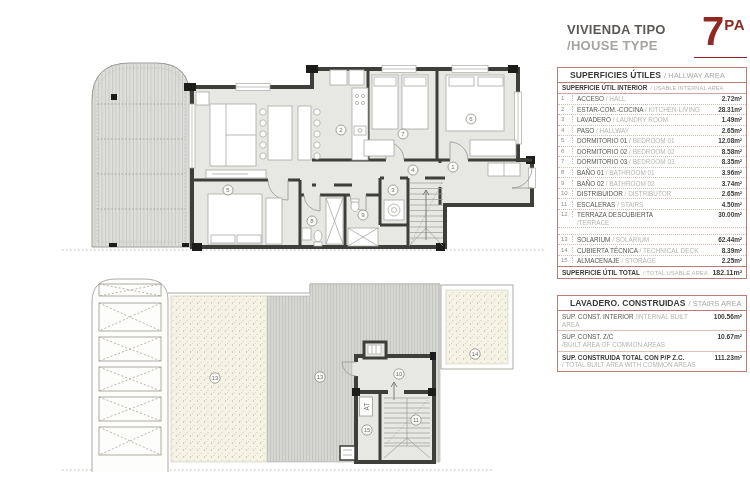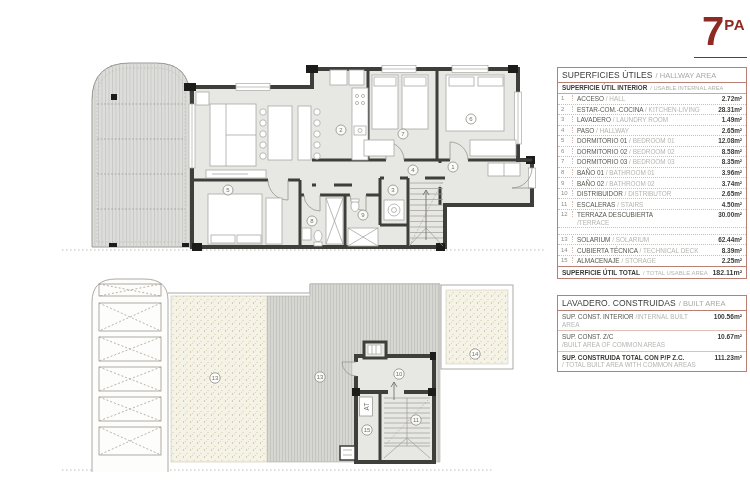--- a/index.html
+++ b/index.html
@@ -9,21 +9,21 @@
   
   .hdr{position:absolute;left:567px;top:22px;line-height:1.2;}
   .hdr .l1{font-size:13px;font-weight:bold;color:#5b5856;letter-spacing:.3px;}
   .hdr .l2{font-size:13px;font-weight:bold;color:#a6a4a0;letter-spacing:.3px;}
   .unit{position:absolute;right:5px;top:14px;display:flex;align-items:flex-end;color:#8e2a22;}
   .unit .big{font-size:40px;font-weight:bold;line-height:.85;}
   .unit .small{font-size:15px;font-weight:bold;margin-bottom:15px;letter-spacing:.5px;}
   .unit-rule{position:absolute;left:694px;top:57px;width:53px;border-top:1.5px solid #8e2a22;}
   .tbl{position:absolute;left:557px;width:190px;border:1px solid #b87f72;background:#fff;box-sizing:border-box;}
   .tbl-title{display:flex;align-items:baseline;gap:3px;padding:2px 4px;border-bottom:1px solid #b87f72;}
-  .tbl-title .es{font-size:8.5px;font-weight:normal;color:#3a3a38;letter-spacing:.1px;}
+  .tbl-title .es{font-size:8.5px;font-weight:bold;color:#3a3a38;letter-spacing:.1px;margin-left:8px;}
   .tbl-title .en{font-size:7.5px;color:#a8a8a4;}
   .tbl-sub{display:flex;align-items:baseline;gap:3px;padding:1px 4px 2px;border-bottom:1px solid #cfa69c;}
   .tbl-sub .es{font-size:6.3px;font-weight:bold;color:#3a3a38;}
   .tbl-sub .en{font-size:5.8px;color:#b0b0ac;}
   .t-row{display:flex;align-items:flex-start;padding:1.2px 4px 1px 3px;border-bottom:1px dotted #d3bcb3;}
   .t-row:last-of-type{border-bottom:none;}
   .t-row .num{width:11px;flex:0 0 11px;font-size:6px;color:#8d8d89;border-right:1px dotted #d3bcb3;margin-right:4px;}
   .t-row .name{flex:1;font-size:6.4px;color:#55544f;line-height:1.15;}
   .t-row .name .es{color:#55544f;}
   .t-row .name .en{color:#b4b4b0;}
@@ -366,20 +366,24 @@
     <g class="lbl">
         <circle cx="475" cy="354" r="5.2"></circle>
         <text x="475" y="356.2">14</text>
       </g>
     <g class="lbl">
         <circle cx="367" cy="430" r="5.2"></circle>
         <text x="367" y="432.2">15</text>
       </g>
   </svg>
 
+  <div class="hdr">
+    <div class="l1">VIVIENDA TIPO</div>
+    <div class="l2">/HOUSE TYPE</div>
+  </div>
   <div class="unit">
     <span class="big">7</span>
     <span class="small">PA</span>
   </div>
   <div class="unit-rule"></div>
 
   <div class="tbl" style="top:67px">
     <div class="tbl-title">
       <span class="es">SUPERFICIES ÚTILES</span>
       <span class="en">/ HALLWAY AREA</span>
@@ -483,21 +487,21 @@
     <div class="t-total">
       <span class="es">SUPERFICIE ÚTIL TOTAL</span>
       <span class="en">/ TOTAL USABLE AREA</span>
       <span class="val">182.11m²</span>
     </div>
   </div>
 
   <div class="tbl" style="top:295px">
     <div class="tbl-title">
       <span class="es">LAVADERO. CONSTRUIDAS</span>
-      <span class="en">/ BUILT AREA</span>
+      <span class="en">/ STAIRS AREA</span>
     </div>
     <div>
 
         <div class="b-row">
           <span class="name"><span class="es">SUP. CONST. INTERIOR</span> <span class="en">/INTERNAL BUILT AREA</span></span>
           <span class="val">100.56m²</span>
         </div>
 
         <div class="b-row wrap">
           <span class="name"><span class="es">SUP. CONST. Z/C</span> <span class="en">/BUILT AREA OF COMMON AREAS</span></span>

